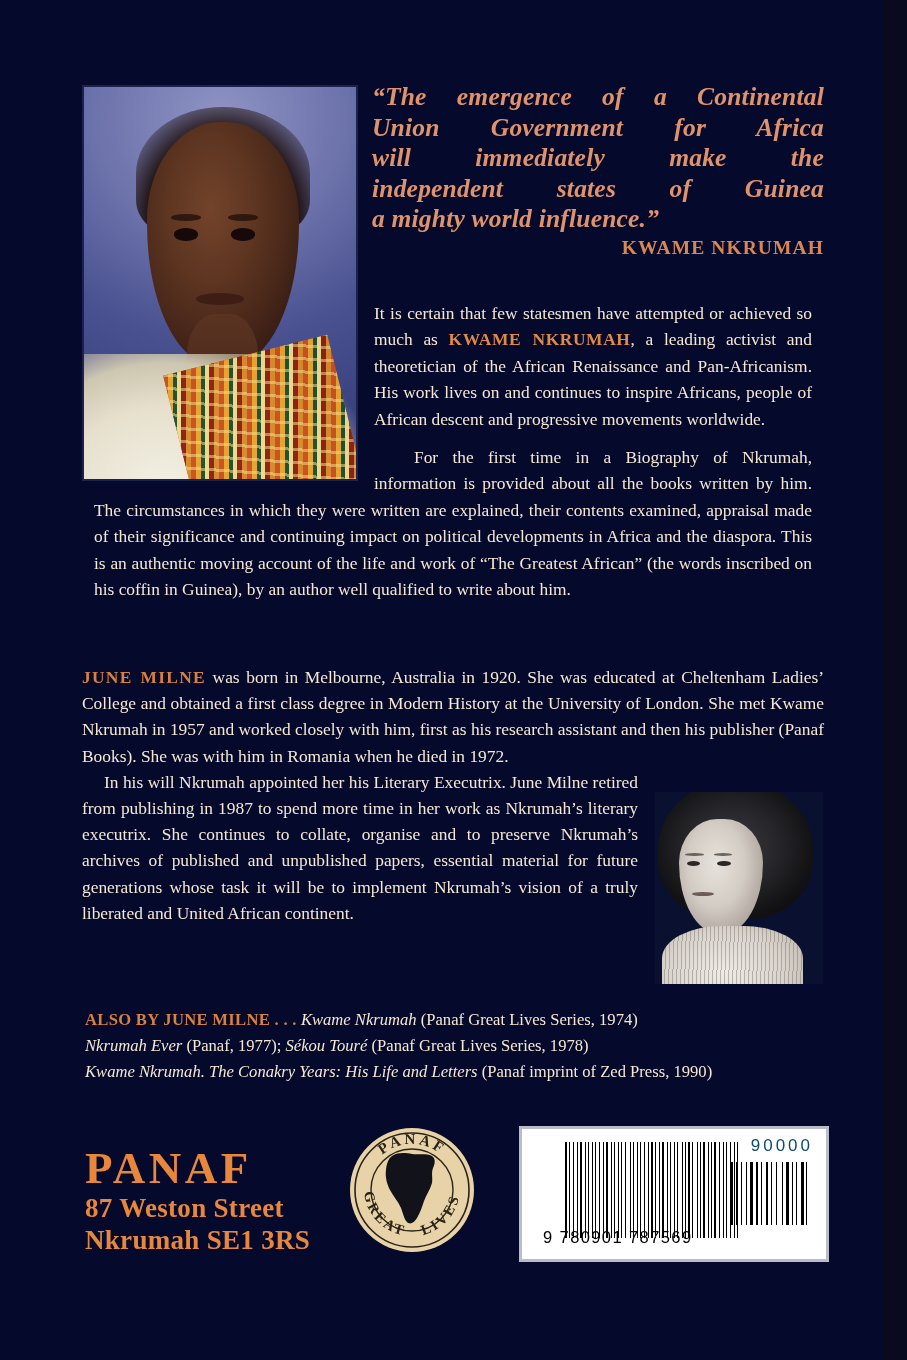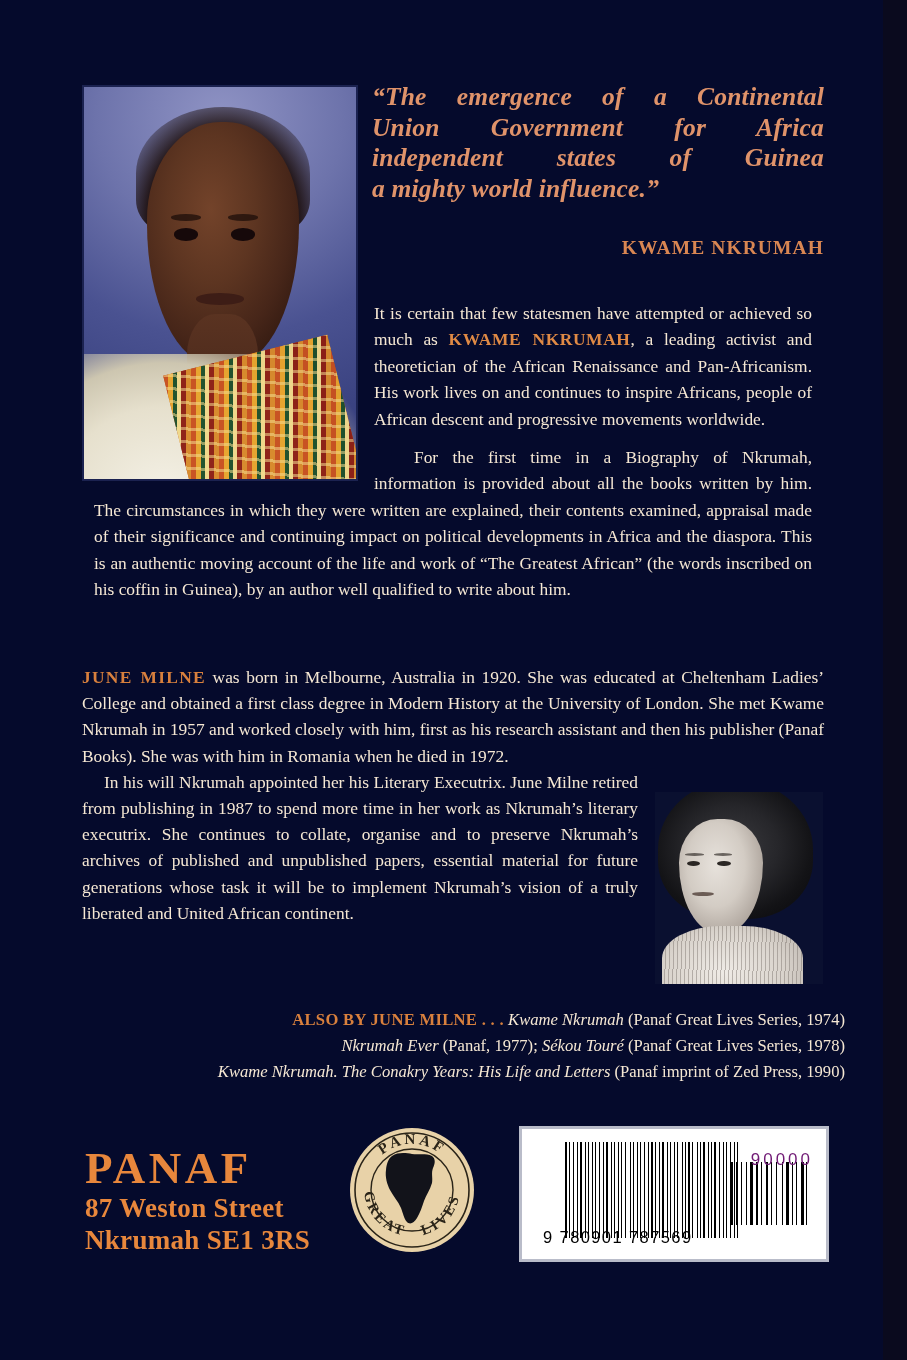--- a/index.html
+++ b/index.html
@@ -235,21 +235,20 @@
 
   
   .alsoby {
     position: absolute;
     left: 85px;
     top: 1007px;
     width: 760px;
     color: #f6e8d4;
     font-size: 16.6px;
     line-height: 26px;
-    text-align: right;
   }
   .alsoby .lead {
     color: #d9803d;
     font-weight: bold;
     letter-spacing: .3px;
   }
   .alsoby i { font-style: italic; }
 
   
   .panaf-mark {
@@ -312,22 +311,22 @@
     position: absolute;
     left: 12px; bottom: 8px;
     width: 204px;
     color: #000;
     font-size: 16.5px;
     letter-spacing: 1.4px;
     font-family: "Liberation Sans", sans-serif;
   }
   .bc-addon-digits {
     position: absolute;
-    right: 4px; top: 14px;
-    color: #701a75;
+    right: 4px; top: 0;
+    color: #0c4a6e;
     font-size: 17px;
     letter-spacing: 3px;
     font-family: "Liberation Sans", sans-serif;
   }
   .isbn-line {
     position: absolute;
     left: 519px;
     top: 1268px;
     width: 310px;
     text-align: center;
@@ -351,20 +350,21 @@
     <div class="nk-eye r"></div>
     <div class="nk-mouth"></div>
     <div class="nk-neck"></div>
     <div class="nk-robe"></div>
     <div class="nk-kente"></div>
   </div>
 
   <div class="quote">
     <span class="quote-line j">“The emergence of a Continental</span>
     <span class="quote-line j">Union Government for Africa</span>
+    <span class="quote-line j">will immediately make the</span>
     <span class="quote-line j">independent states of Guinea</span>
     <span class="quote-line">a mighty world influence.”</span>
   </div>
   <div class="quote-attrib">KWAME NKRUMAH</div>
 
   <div class="body-text">
     <div class="float-photo-spacer"></div>
     <p><span>It is certain that few statesmen have attempted or achieved so much as </span><span class="hl">KWAME NKRUMAH</span><span>, a leading activist and theoretician of the African Renaissance and Pan-Africanism. His work lives on and continues to inspire Africans, people of African descent and progressive movements worldwide.</span></p>
     <p class="indent">For the first time in a Biography of Nkrumah, information is provided about all the books written by him. The circumstances in which they were written are explained, their contents examined, appraisal made of their significance and continuing impact on political developments in Africa and the diaspora. This is an authentic moving account of the life and work of “The Greatest African” (the words inscribed on his coffin in Guinea), by an author well qualified to write about him.</p>
   </div>

